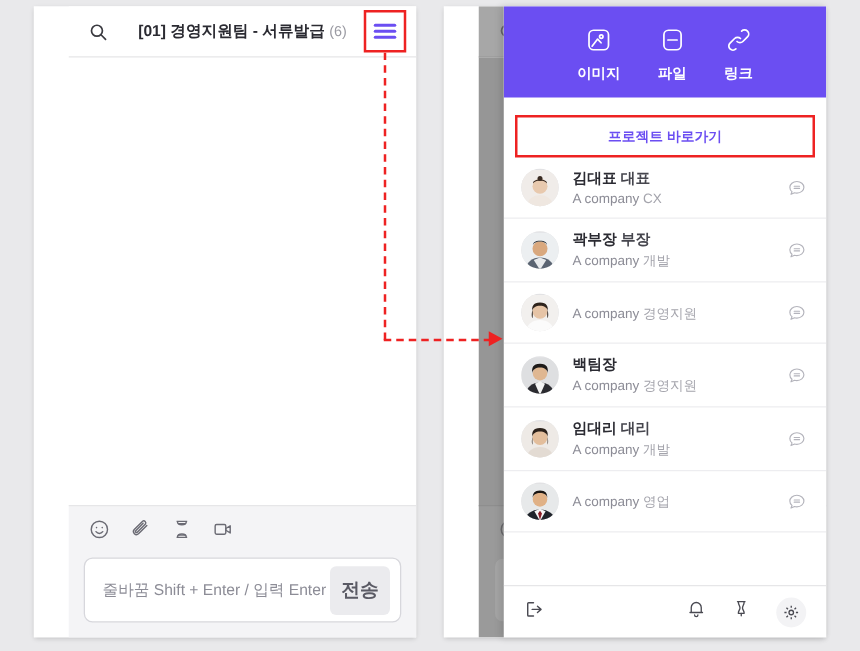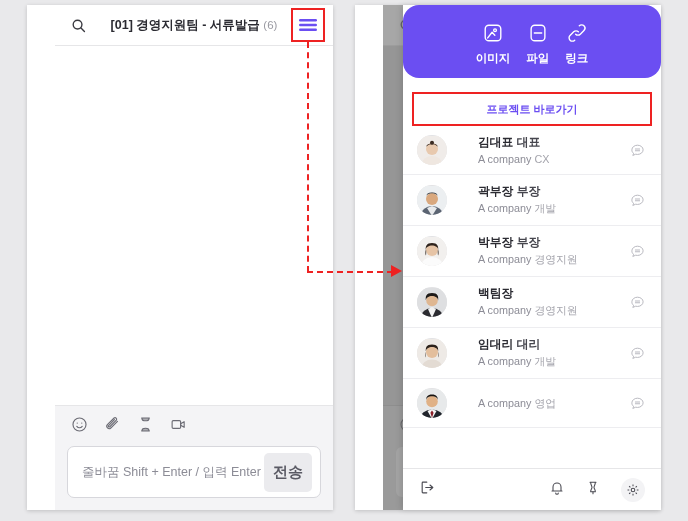--- a/index.html
+++ b/index.html
@@ -80,21 +80,21 @@
     position: absolute; left: 403px; top: 5px;
     width: 258px; height: 505px;
     background: #fff;
     display: flex; flex-direction: column;
     overflow: hidden;
     box-shadow: -2px 0 6px rgba(0,0,0,.12);
   }
   .panel-top {
     background: #6b4ef2; height: 73px; min-height: 73px;
     display: flex; align-items: center; justify-content: center;
-    gap: 16px; padding-top: 4px; border-radius: 16px;
+    gap: 30px; padding-top: 4px;
   }
   .ptab { display: flex; flex-direction: column; align-items: center; gap: 5px; cursor: pointer; }
   .ptab span { color: #fff; font-size: 11.5px; font-weight: bold; }
 
   .shortcut {
     margin: 14px 9px 0 9px;
     border: 2px solid #ee2222;
     background: #fff;
     height: 34px;
     display: flex; align-items: center; justify-content: center;
@@ -107,21 +107,20 @@
     font-size: 11.5px; color: #2b2b32; font-weight: bold;
   }
   .part-head .cnt { color: #9a9aa2; font-weight: normal; }
 
   .part-list { flex: 1; overflow: hidden; }
   .part-row {
     display: flex; align-items: center;
     padding: 9px 14px 9px 14px;
     border-bottom: 1px solid #ededf0;
     cursor: pointer;
-    gap: 20px;
   }
   .avatar {
     width: 30px; height: 30px; border-radius: 50%;
     flex: 0 0 30px; overflow: hidden; position: relative;
     background: #e2e2e4;
   }
   .avatar .face {
     position:absolute; left:50%; top:52%;
     transform: translate(-50%,-50%);
     width: 30px; height: 30px;
@@ -385,24 +384,20 @@
         <div class="avatar">
           <svg class="face" viewBox="0 0 30 30">
             <rect width="30" height="30" fill="#f2f0ee"></rect>
             <ellipse cx="15" cy="29" rx="11" ry="9" fill="#fbfbfb"></ellipse>
             <circle cx="15" cy="13" r="6" fill="#e6c4a6"></circle>
             <path d="M8.8 13c0-6 12.4-6 12.4 0 .4-3.5-.6-7-6.2-7S8.4 9.5 8.8 13z" fill="#2e231c"></path>
             <path d="M9 12c-1 3-.6 6 0 6.6.3-2 .3-4 0-6.6zM21 12c1 3 .6 6 0 6.6-.3-2-.3-4 0-6.6z" fill="#2e231c"></path>
           </svg>
         </div>
         <div class="pinfo">
-          <div class="pname">
-            <span>박부장</span>
-            <span class="rank">부장</span>
-          </div>
           <div class="pcomp">
             <span>A company</span>
             <span class="dept">경영지원</span>
           </div>
         </div>
         <div class="pmsg">
           <svg width="15" height="15" viewBox="0 0 24 24" fill="none" stroke="#b4b4bc" stroke-width="1.5">
             <path d="M12 3.5c5 0 9 3.3 9 7.4 0 4.1-4 7.4-9 7.4-1 0-2-.1-2.9-.4l-4.6 2 1.3-3.4C3.6 15.2 3 13.2 3 10.9 3 6.8 7 3.5 12 3.5z" stroke-linejoin="round"></path>
             <line x1="8.6" y1="9.6" x2="15.4" y2="9.6" stroke-linecap="round"></line>
             <line x1="8.6" y1="12.4" x2="15.4" y2="12.4" stroke-linecap="round"></line>

